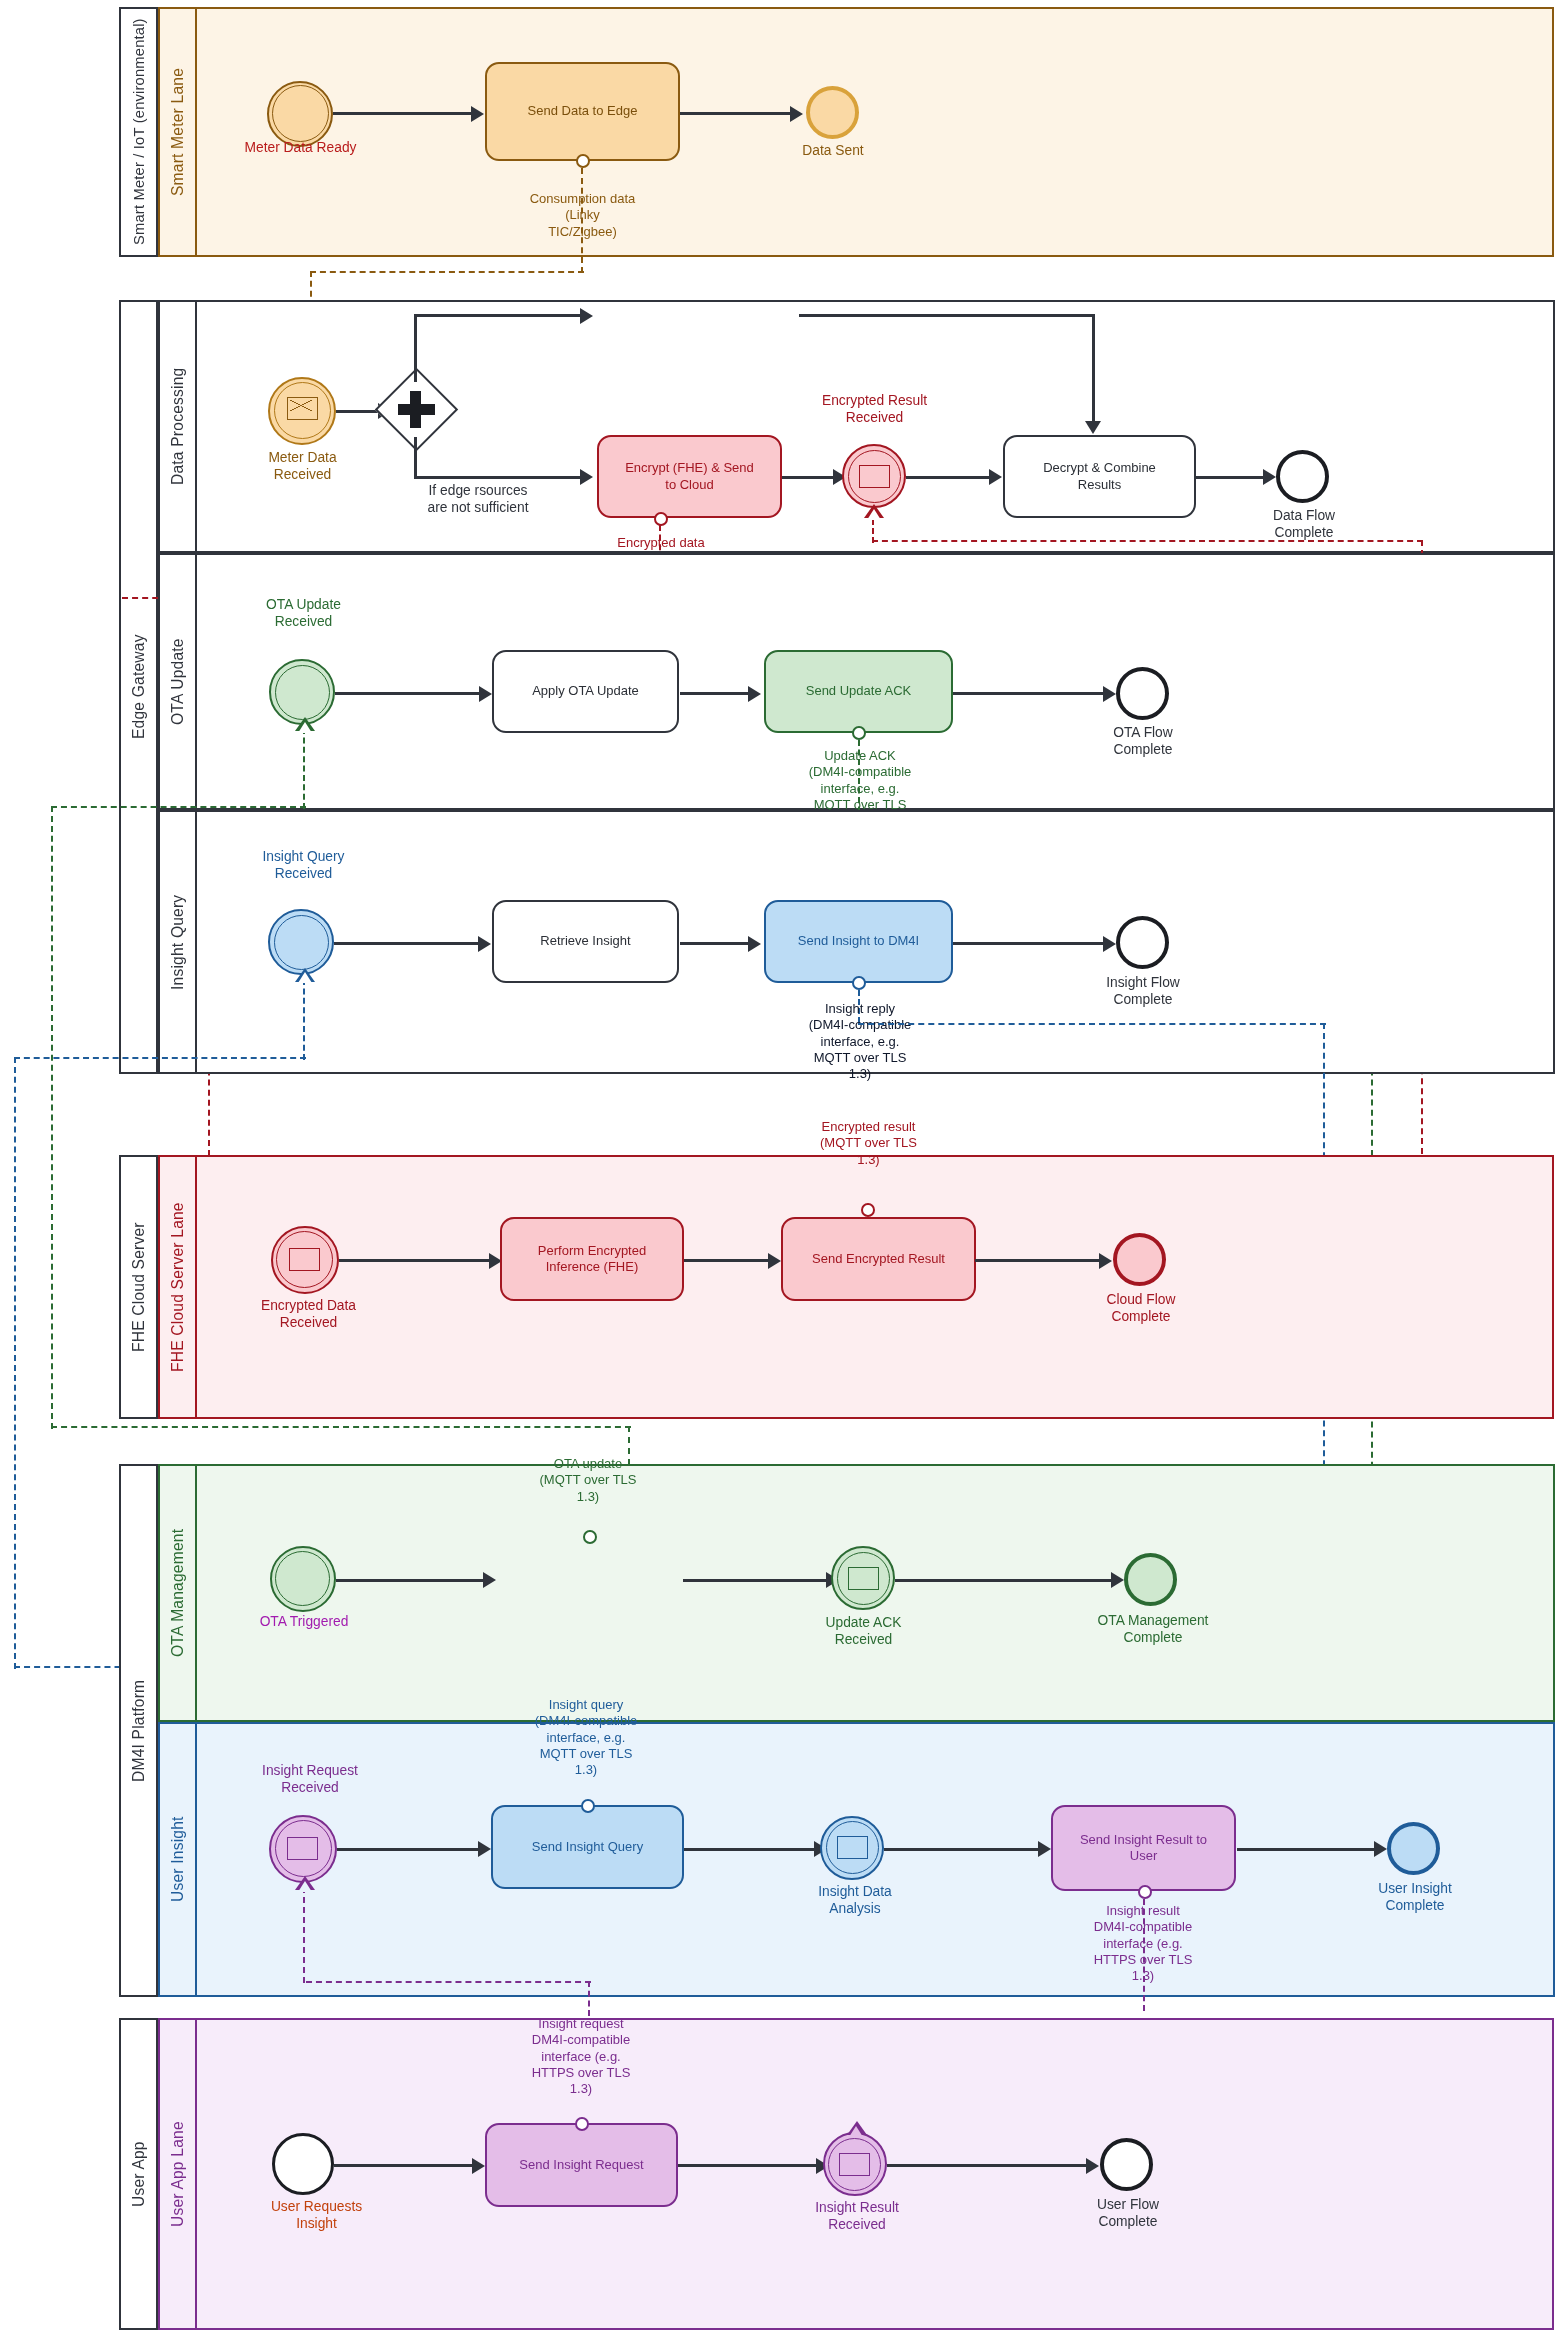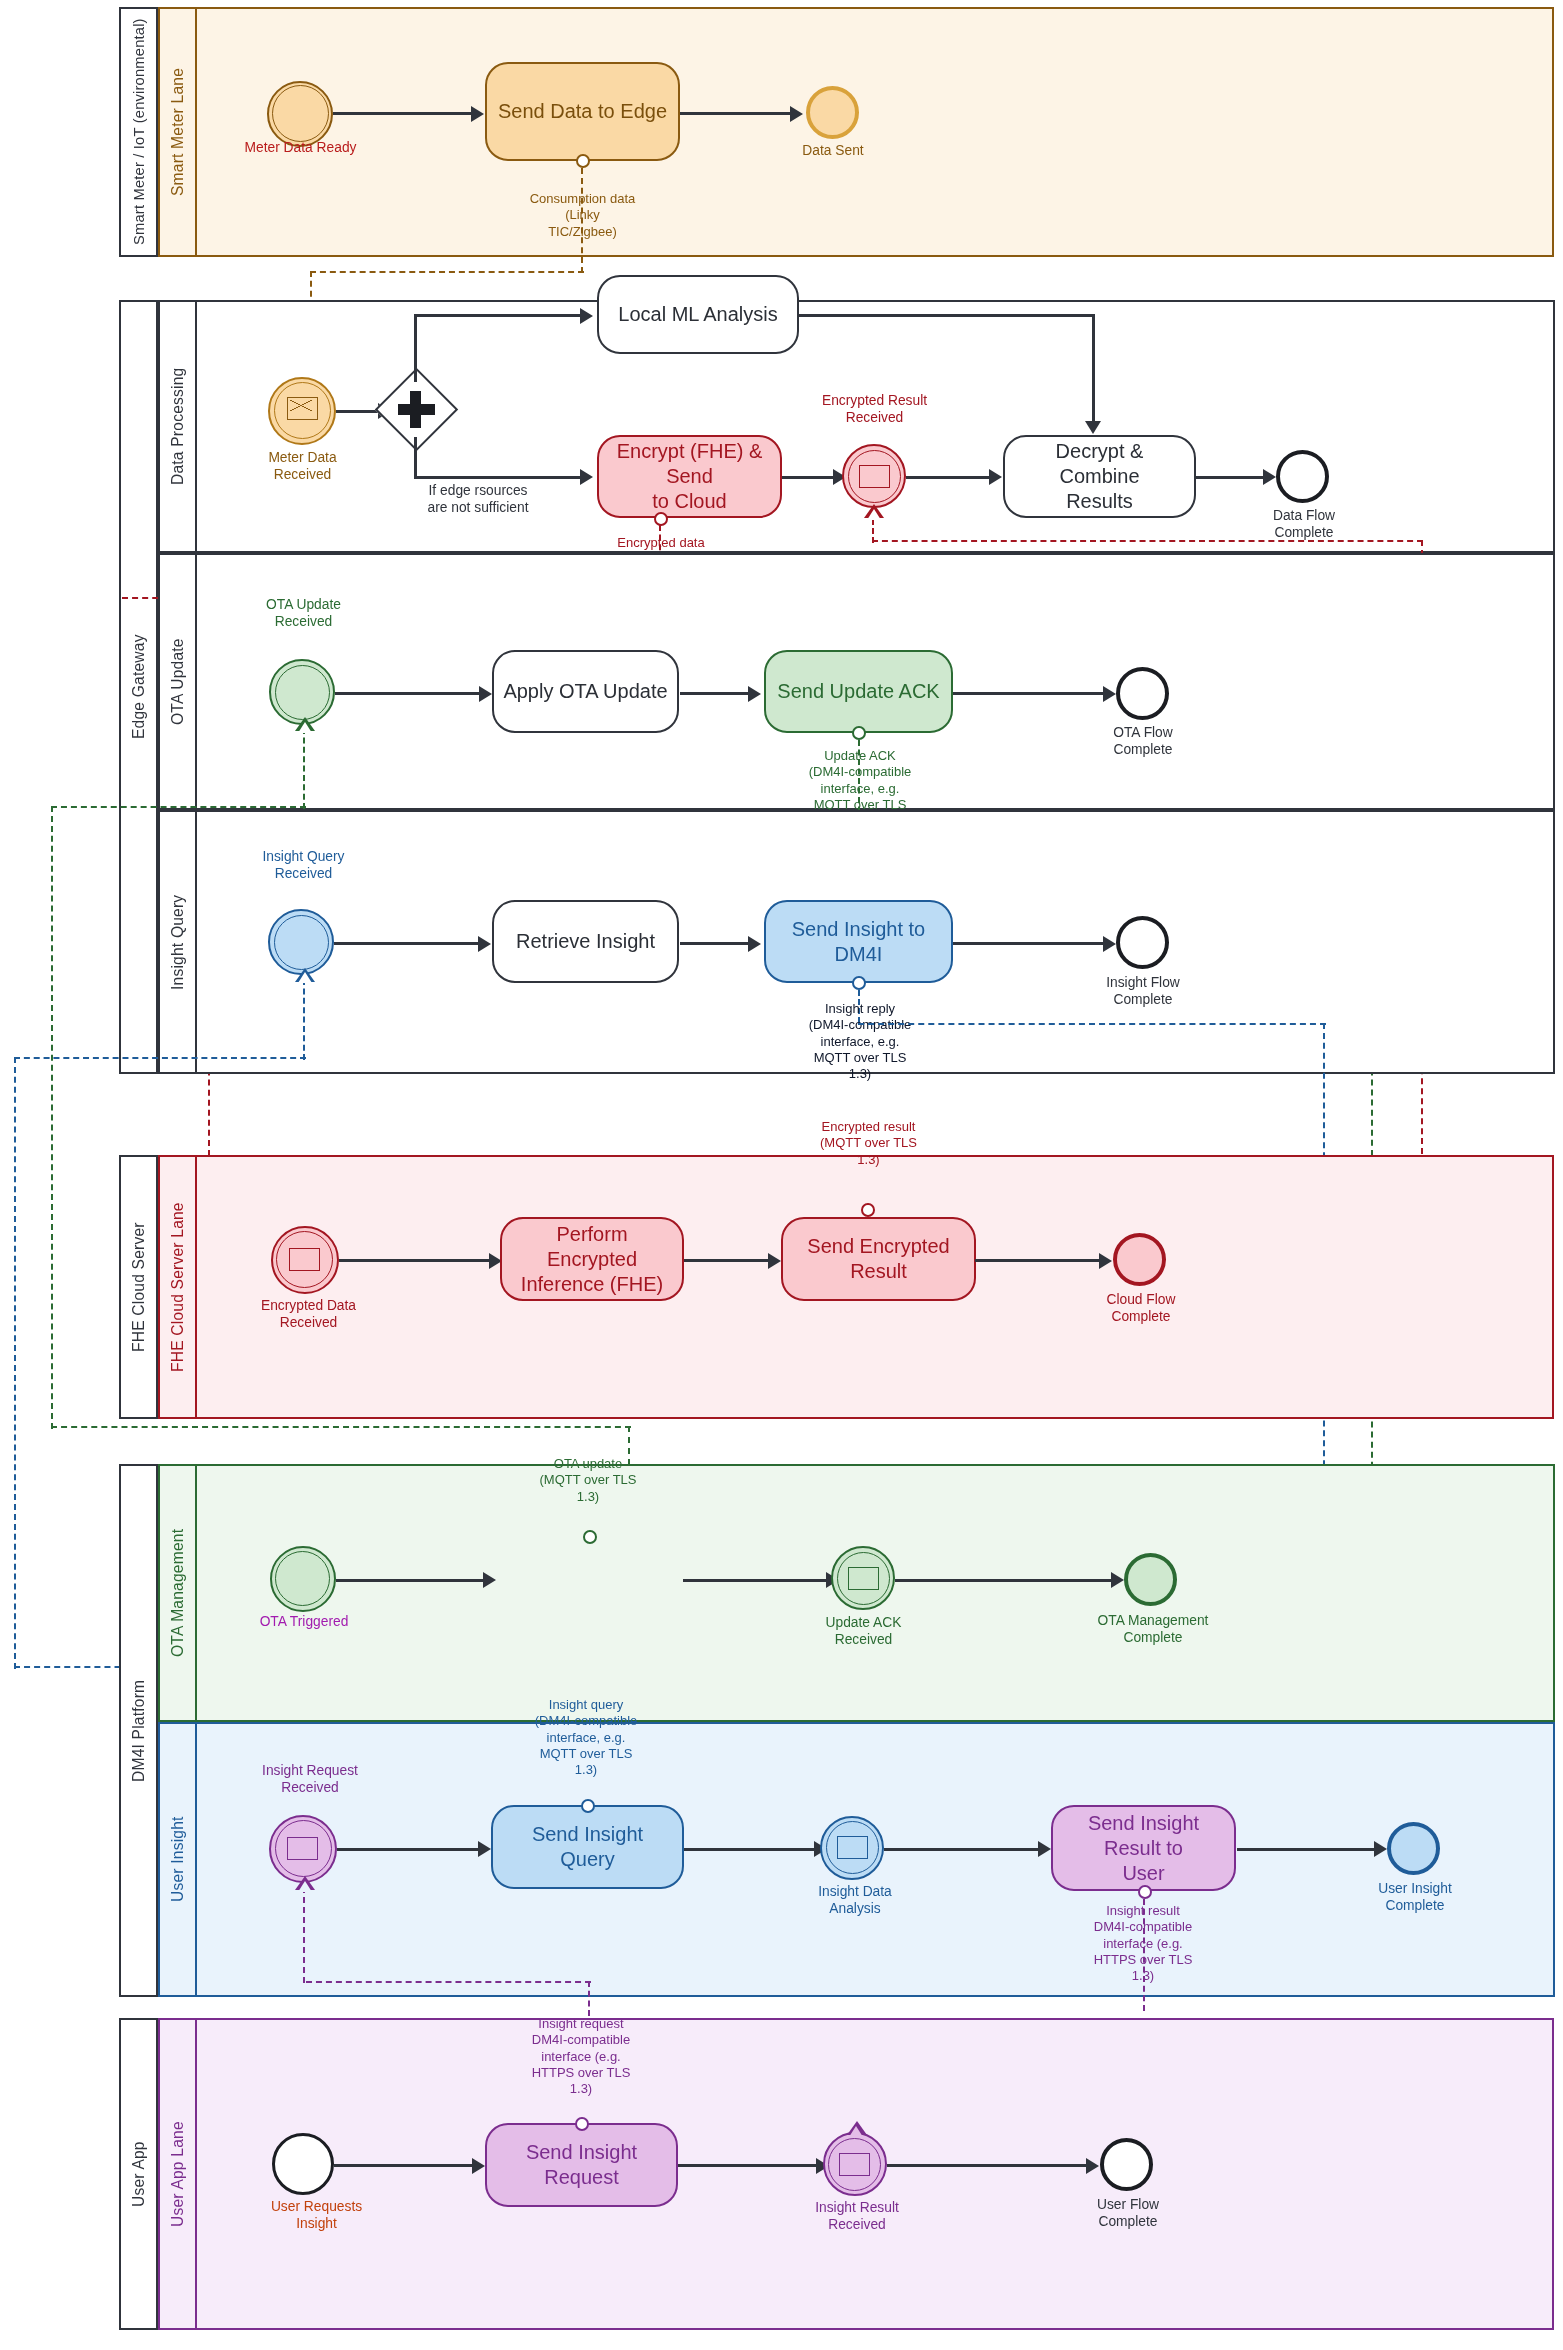--- a/index.html
+++ b/index.html
@@ -8,23 +8,23 @@
 
   
   .pool{position:absolute;box-sizing:border-box;}
   .pool-hdr{position:absolute;box-sizing:border-box;display:flex;align-items:center;justify-content:center;
             writing-mode:vertical-rl;transform:rotate(180deg);font-size:15.6px;letter-spacing:0.2px;}
   .lane{position:absolute;box-sizing:border-box;}
   .lane-hdr{position:absolute;box-sizing:border-box;display:flex;align-items:center;justify-content:center;
             writing-mode:vertical-rl;transform:rotate(180deg);font-size:15.6px;letter-spacing:0.2px;}
 
   
-  .task{position:absolute;box-sizing:border-box;border-radius:23px;border:2.8px solid #30343c;
+  .task{position:absolute;box-sizing:border-box;border-radius:14px;border:2.8px solid #30343c;
         display:flex;align-items:center;justify-content:center;text-align:center;
-        font-size:20px;line-height:1.25;padding:5.5px 9.2px;background:#fff;color:#2b2f36;}
+        font-size:13px;line-height:1.25;padding:5.5px 9.2px;background:#fff;color:#2b2f36;}
 
   
   .ev{position:absolute;box-sizing:border-box;border-radius:50%;}
   .ev-lbl{position:absolute;text-align:center;font-size:13.8px;line-height:1.2;}
   .msg-env{position:absolute;box-sizing:border-box;}
 
   
   .gw{position:absolute;box-sizing:border-box;}
 
   
@@ -108,21 +108,20 @@
   <div style="position:absolute;left:398px;top:404px;width:37px;height:11px;background:#1b1d22;"></div>
   <div style="position:absolute;left:410px;top:391px;width:11px;height:37px;background:#1b1d22;"></div>
 
   <div class="mlabel" style="left:386px;top:482px;width:184px;color:#30343c;font-size:13.8px;white-space:pre-line;">If edge rsources
 are not sufficient</div>
 
   <div class="flow v" style="left:414px;top:314px;height:68px;"></div>
   <div class="flow h" style="left:414px;top:314px;width:171px;"></div>
   <div class="arrow r" style="left:580px;top:308px;"></div>
 
-  <div class="task" style="left:597px;top:275px;width:202px;height:79px;">Local ML Analysis</div>
 
   <div class="flow h" style="left:799px;top:314px;width:296px;"></div>
   <div class="flow v" style="left:1092px;top:314px;height:110px;"></div>
   <div class="arrow d" style="left:1085px;top:421px;"></div>
 
   <div class="flow v" style="left:414px;top:437px;height:41px;"></div>
   <div class="flow h" style="left:414px;top:476px;width:171px;"></div>
   <div class="arrow r" style="left:580px;top:469px;"></div>
 
   <div class="task" style="left:597px;top:435px;width:185px;height:83px;border-color:#a31621;background:#fac9ce;color:#a31621;white-space:pre-line;">Encrypt (FHE) &amp; Send

